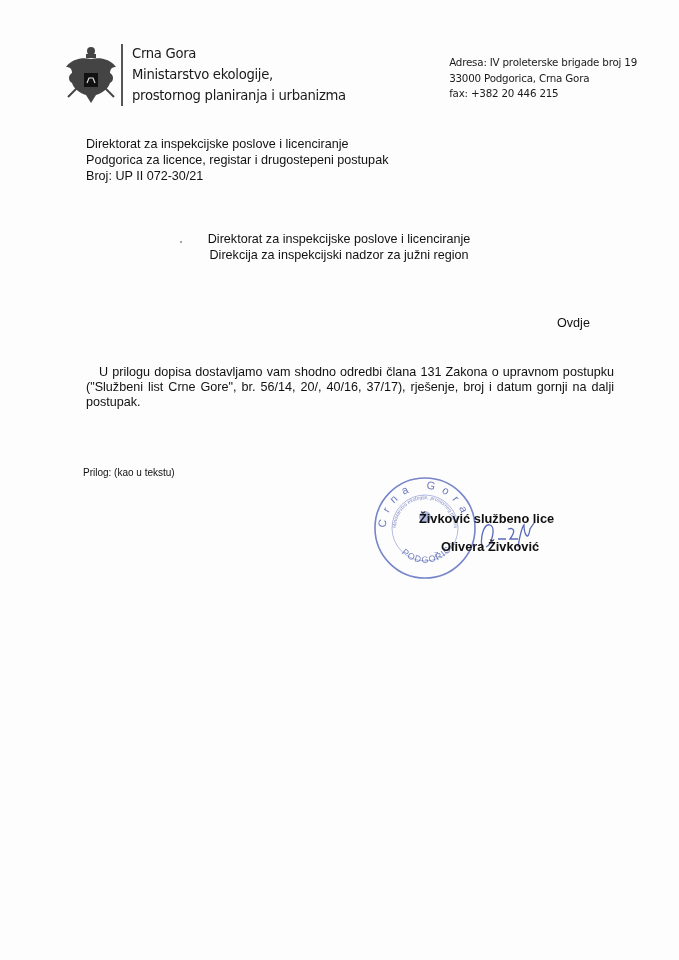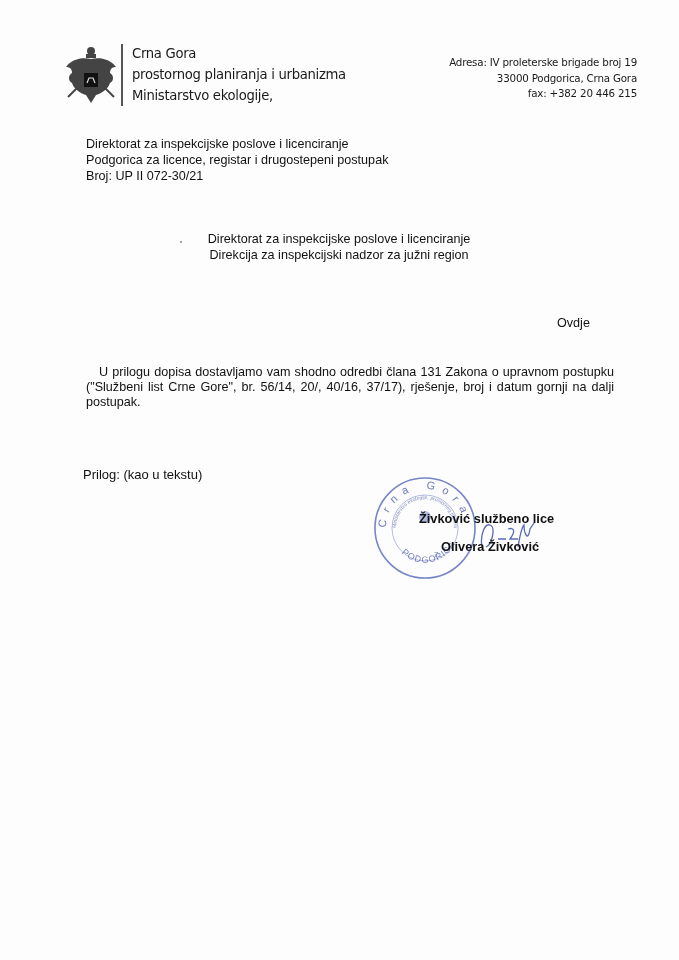--- a/index.html
+++ b/index.html
@@ -5,26 +5,26 @@
   html, body { margin: 0; padding: 0; }
   body {
     width: 679px; height: 960px; background: #fdfdfd; position: relative;
     overflow: hidden; color: #111;
     font-family: "Liberation Sans", sans-serif;
   }
   .abs { position: absolute; }
   .logo { left: 62px; top: 45px; width: 58px; height: 64px; }
   .sep { left: 121px; top: 44px; width: 2px; height: 62px; background: #555; }
   .ministry { left: 132px; top: 43px; font-family: "DejaVu Sans", sans-serif; font-size: 13.2px; line-height: 21px; color: #1a1a1a; letter-spacing: -0.3px; }
-  .address { right: 42px; top: 55px; text-align: right; font-family: "DejaVu Sans", sans-serif; font-size: 10.3px; line-height: 15.5px; color: #1a1a1a; letter-spacing: -0.2px; }
+  .address { right: 42px; top: 55px; font-family: "DejaVu Sans", sans-serif; font-size: 10.3px; line-height: 15.5px; color: #1a1a1a; letter-spacing: -0.2px; }
   .sender { left: 86px; top: 137px; font-size: 12.6px; line-height: 15.8px; }
   .recipient { left: 188px; top: 231px; width: 302px; text-align: center; font-size: 12.6px; line-height: 16px; }
   .ovdje { left: 557px; top: 316px; font-size: 12.6px; }
   .body-text { left: 86px; top: 365px; width: 528px; font-size: 12.6px; line-height: 15.2px; text-align: justify; text-indent: 13px; }
-  .prilog { left: 83px; top: 467px; font-size: 13px; text-align: center; }
+  .prilog { left: 83px; top: 467px; font-size: 10px; text-align: center; }
   .stamp { left: 372px; top: 475px; width: 106px; height: 106px; }
   .sig-title { left: 419px; top: 511px; font-size: 12.8px; font-weight: bold; }
   .sig-name { left: 441px; top: 539px; font-size: 12.8px; font-weight: bold; }
   .signature { left: 478px; top: 517px; width: 60px; height: 40px; }
   .dot { left: 180px; top: 241px; width: 2px; height: 2px; background: #888; border-radius: 1px; }
 </style>
 </head>
 <body>
 
 <svg class="abs logo" viewBox="0 0 58 64">
@@ -35,22 +35,22 @@
     <line x1="6" y1="52" x2="16" y2="42" stroke="#444" stroke-width="2"></line>
     <line x1="52" y1="52" x2="42" y2="42" stroke="#444" stroke-width="2"></line>
   </g>
   <rect x="22" y="28" width="14" height="14" fill="#111"></rect>
   <path d="M25 38 L27 33 L31 33 L33 38" stroke="#ddd" stroke-width="1.2" fill="none"></path>
 </svg>
 <div class="abs sep"></div>
 
 <div class="abs ministry">
   <div>Crna Gora</div>
+  <div>Ministarstvo ekologije,</div>
   <div>prostornog planiranja i urbanizma</div>
-  <div>Ministarstvo ekologije,</div>
 </div>
 
 <div class="abs address">
   <div>Adresa: IV proleterske brigade broj 19</div>
   <div>33000 Podgorica, Crna Gora</div>
   <div>fax: +382 20 446 215</div>
 </div>
 
 <div class="abs sender">
   <div>Direktorat za inspekcijske poslove i licenciranje</div>

